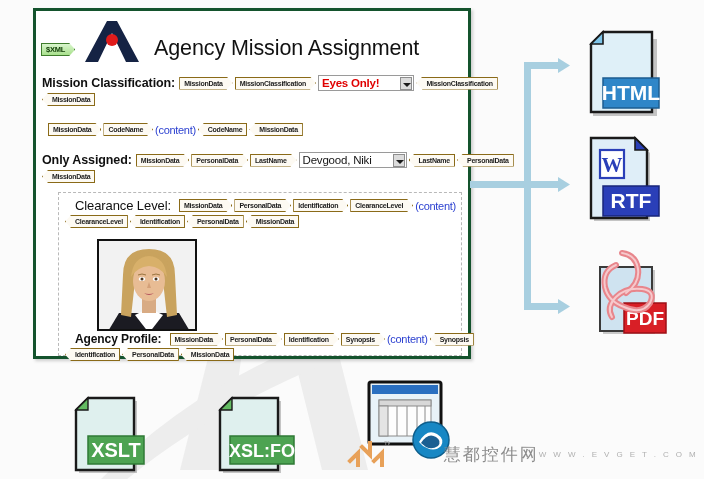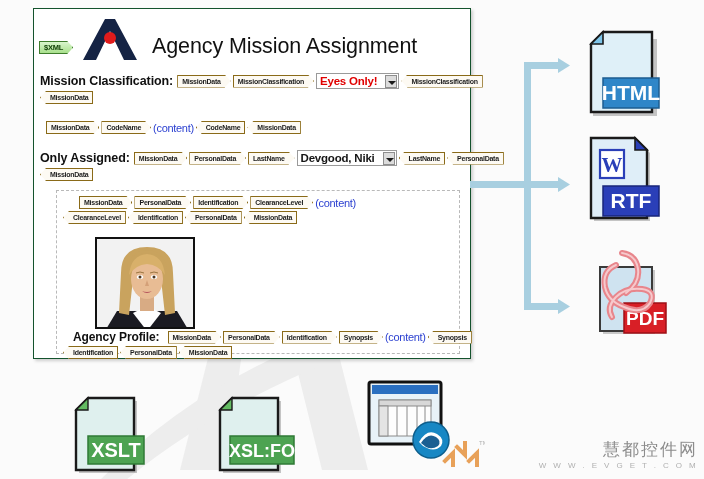--- a/index.html
+++ b/index.html
@@ -16,21 +16,21 @@
   #bg-watermark {
     position: absolute; left: 0; top: 0; width: 704px; height: 479px;
     overflow: hidden; pointer-events: none;
   }
   #bg-watermark svg { position: absolute; left: 30px; top: 150px; }
 
   
   #doc-panel {
     position: absolute; left: 33px; top: 8px; width: 438px; height: 351px;
     background: #ffffff;
-    border: 1px solid #14532d;
+    border: 3px solid #14532d;
     box-shadow: 2px 2px 3px rgba(0,0,0,0.18);
   }
 
   
   #doc-header { position: relative; height: 58px; }
   #agency-logo { position: absolute; left: 45px; top: 8px; }
   #xml-tag {
     position: absolute; left: 5px; top: 32px;
     height: 13px; padding: 0 9px 0 4px;
     background: linear-gradient(#d9f5cd, #a8e08c);
@@ -76,23 +76,23 @@
 
   
   .dropdown {
     display: inline-flex; align-items: center;
     height: 16px; background: #fff;
     border: 1px solid #9a9a9a;
     padding-left: 3px;
   }
   .dropdown .dd-value {
     font-size: 11.5px; font-weight: bold; color: #e00000;
-    letter-spacing: -0.2px; white-space: nowrap; padding-right: 8px;
-  }
-  .dropdown.plain .dd-value { color: #151515; font-weight: bold; font-size: 11.5px; }
+    letter-spacing: -0.2px; white-space: nowrap; padding-right: 21px;
+  }
+  .dropdown.plain .dd-value { color: #151515; font-weight: normal; font-size: 11.5px; }
   .dd-arrow {
     width: 12px; height: 13px; margin-right: 1px;
     background: #dcdcdc; border: 1px solid #8e8e8e;
     position: relative;
   }
   .dd-arrow::after {
     content: ""; position: absolute; left: 2px; top: 5px;
     border-left: 4px solid transparent; border-right: 4px solid transparent;
     border-top: 4px solid #1a1a1a;
   }
@@ -113,21 +113,21 @@
   
   #arrows { position: absolute; left: 470px; top: 50px; }
 
   
   .file-icon { position: absolute; text-align: center; }
   .evget { position: absolute; right: 6px; bottom: 8px;
            display: flex; align-items: center; gap: 6px; }
   .evget-cn { font-size: 17px; color: #8c8c8c; letter-spacing: 2px;
               font-family: "DejaVu Sans", sans-serif; }
   .evget-url { font-size: 8px; color: #b0b0b0; letter-spacing: 2.4px; }
-  .evget-txt { display: flex; flex-direction: column; align-items: flex-end; margin-left: 48px; }
+  .evget-txt { display: flex; align-items: center; margin-left: 48px; }
 </style>
 </head>
 <body>
 
 <div id="bg-watermark">
   <svg width="420" height="330" viewBox="0 0 420 330">
     <g fill="#ededed">
       <path d="M150 320 L225 20 L262 20 L338 320 L292 320 L230 70 L196 320 Z"></path>
       <path d="M70 330 Q150 250 250 205 Q350 160 420 150 L420 176 Q352 186 258 230 Q164 274 96 330 Z"></path>
     </g>
@@ -192,20 +192,21 @@
     </div>
     <div class="row-line2">
       <span class="tag close">MissionData</span>
     </div>
   </div>
 
   <div id="clearance-region">
 
     <div style="position:absolute; left:16px; top:5px;">
       <div class="row-line">
+        <span class="field-label" style="font-weight:normal; font-size:13px;">Clearance Level:</span>
         <span style="width:4px"></span>
         <span class="tag open">MissionData</span>
         <span class="tag open">PersonalData</span>
         <span class="tag open">Identification</span>
         <span class="tag open">ClearanceLevel</span>
         <span class="content-token">(content)</span>
       </div>
       <div class="row-line2" style="margin-left:-10px;">
         <span class="tag close">ClearanceLevel</span>
         <span class="tag close">Identification</span>

